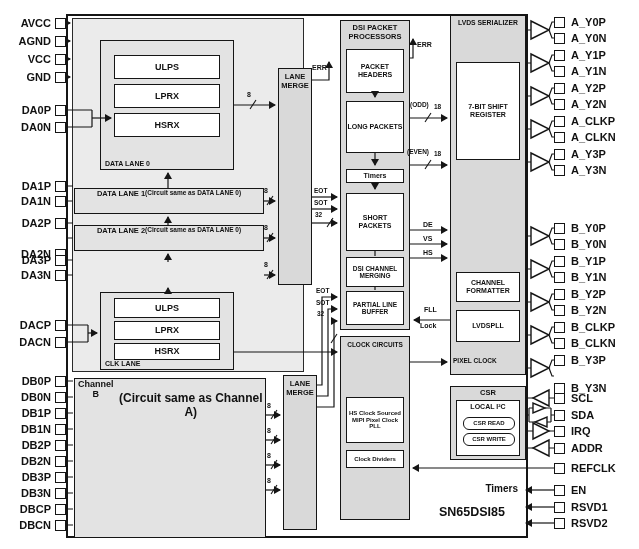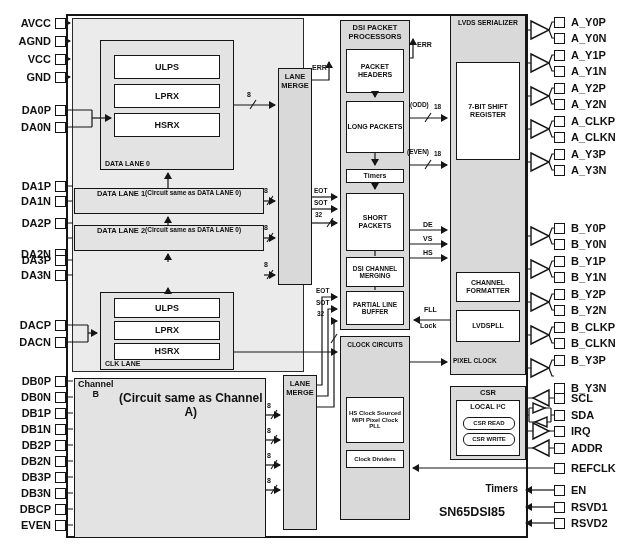--- a/index.html
+++ b/index.html
@@ -365,21 +365,21 @@
     </div>
   <div class="pin l" style="top:487px">
       <span class="plabel">DB3N</span>
       <span class="pad"></span>
     </div>
   <div class="pin l" style="top:503px">
       <span class="plabel">DBCP</span>
       <span class="pad"></span>
     </div>
   <div class="pin l" style="top:519px">
-      <span class="plabel">EVEN</span>
+      <span class="plabel">DBCN</span>
       <span class="pad"></span>
     </div>
 
   <div class="pin r" style="top:16px">
       <span class="pad"></span>
       <span class="plabel">A_Y0P</span>
     </div>
   <div class="pin r" style="top:32px">
       <span class="pad"></span>
       <span class="plabel">A_Y0N</span>

